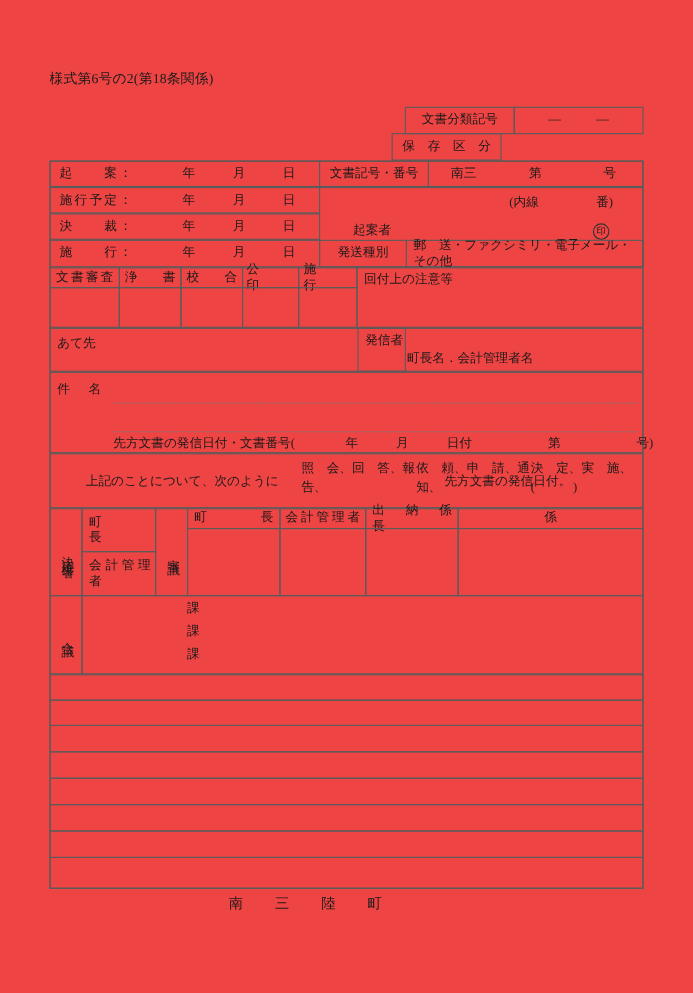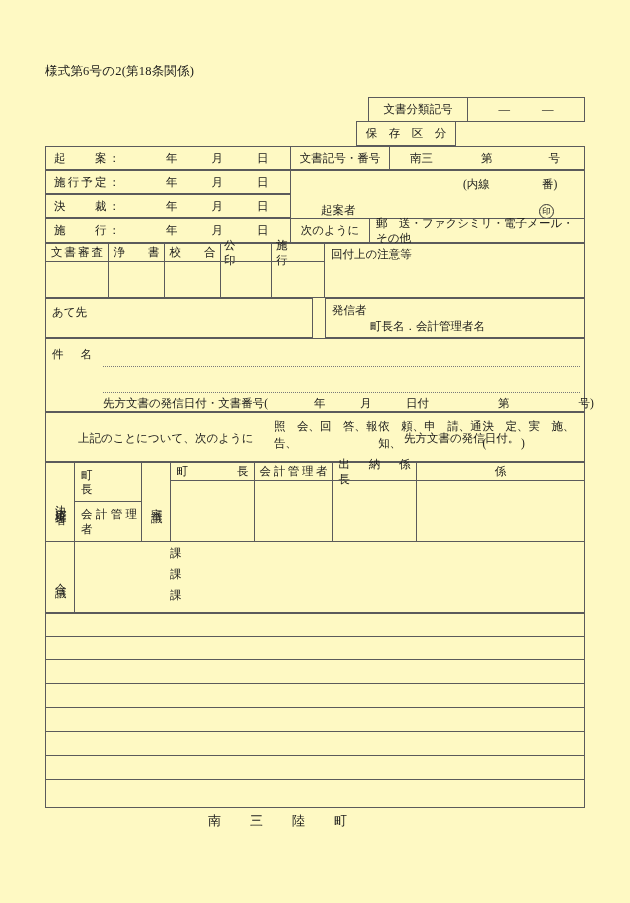--- a/index.html
+++ b/index.html
@@ -10,21 +10,21 @@
   }
   body {
     font-family: "Liberation Serif", "DejaVu Serif", serif;
     color: #1a1a1a;
     -webkit-font-smoothing: antialiased;
   }
   #page {
     position: relative;
     width: 630px;
     height: 903px;
-    background: #fef9c3;
+    background: #ef4444;
     overflow: hidden;
   }
 
   
   .abs { position: absolute; }
   .brd { border: 1px solid #5b5b5b; box-sizing: border-box; }
   .cell {
     position: absolute;
     box-sizing: border-box;
     border: 1px solid #5b5b5b;
@@ -152,21 +152,21 @@
 
   <div class="cell" style="left:290px; top:170px; width:295px; height:73px; display:block;">
     <div style="position:absolute; left:172px; top:6px; font-size:11.5px;">(内線</div>
     <div style="position:absolute; left:251px; top:6px; font-size:11.5px;">番)</div>
     <div style="position:absolute; left:30px; top:32px; font-size:11.5px;">起案者</div>
     <div style="position:absolute; left:248px; top:32px;">
       <span class="seal">印</span>
     </div>
   </div>
 
-  <div class="cell c-center" style="left:290px; top:218px; width:80px; height:25px;">次のように</div>
+  <div class="cell c-center" style="left:290px; top:218px; width:80px; height:25px;">発送種別</div>
   <div class="cell pad-l" style="left:369px; top:218px; width:216px; height:25px;">郵　送・ファクシミリ・電子メール・その他</div>
 
   <div class="cell c-center" style="left:45px; top:243px; width:64px; height:19px;">
     <span class="justbox" style="width:52px;font-family:Liberation Serif, serif;"><span class="just">文書審査</span></span>
   </div>
   <div class="cell c-center" style="left:108px; top:243px; width:57px; height:19px;">
     <span class="justbox" style="width:46px;"><span class="just">浄　　書</span></span>
   </div>
   <div class="cell c-center" style="left:164px; top:243px; width:57px; height:19px;">
     <span class="justbox" style="width:46px;"><span class="just">校　　合</span></span>
@@ -181,21 +181,21 @@
   <div class="cell" style="left:45px;  top:261px; width:64px; height:37px;"></div>
   <div class="cell" style="left:108px; top:261px; width:57px; height:37px;"></div>
   <div class="cell" style="left:164px; top:261px; width:57px; height:37px;"></div>
   <div class="cell" style="left:220px; top:261px; width:52px; height:37px;"></div>
   <div class="cell" style="left:271px; top:261px; width:54px; height:37px;"></div>
 
   <div class="cell top pad-l" style="left:324px; top:243px; width:261px; height:55px;">
     <span>回付上の注意等</span>
   </div>
 
-  <div class="cell top pad-l" style="left:45px; top:298px; width:268px; height:40px;">
+  <div class="cell top pad-l" style="left:45px; top:298px; width:324px; height:40px;">
     <span style="margin-top:3px;">あて先</span>
   </div>
   <div class="cell" style="left:325px; top:298px; width:260px; height:40px; display:block;">
     <div style="position:absolute; left:6px; top:4px; font-size:11.5px;">発信者</div>
     <div style="position:absolute; left:44px; top:20px; font-size:11.5px;">町長名．会計管理者名</div>
   </div>
 
   <div class="cell" style="left:45px; top:338px; width:540px; height:74px; display:block;">
     <div style="position:absolute; left:6px; top:8px; font-size:11.5px;">
       <span class="justbox" style="width:40px;"><span class="just">件　名</span></span>

